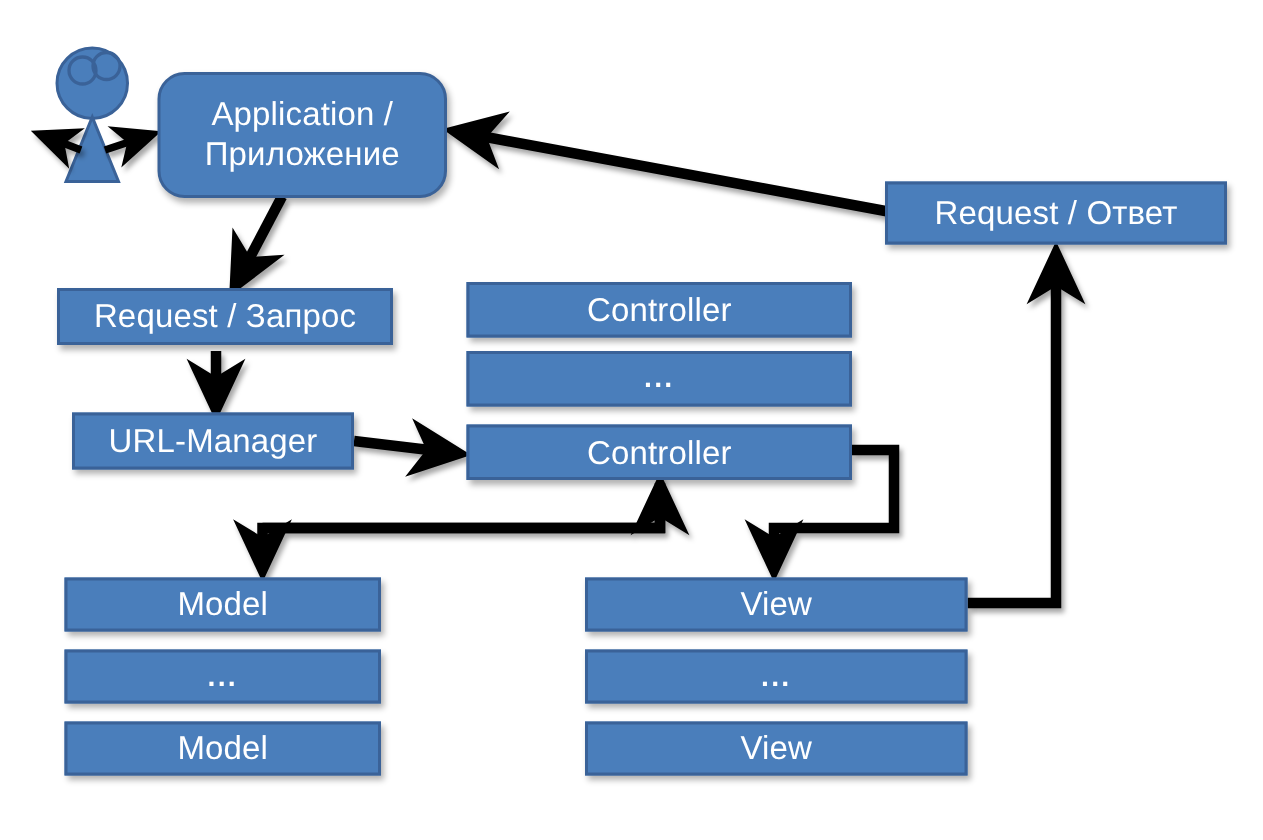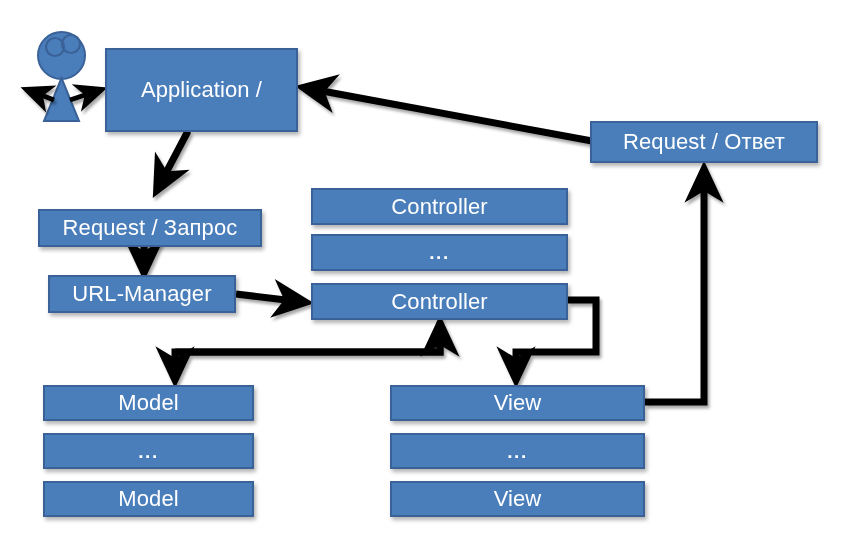--- a/index.html
+++ b/index.html
@@ -35,20 +35,21 @@
   }
   .node.ellipsis {
     font-size: 19px;
     letter-spacing: 1.5px;
     font-weight: 700;
   }
   .node.two-line {
     flex-direction: column;
     justify-content: center;
     line-height: 1.22;
+    border-radius: 18px;
   }
   #svg-arrows {
     position: absolute;
     left: 0; top: 0;
     width: 842px;
     height: 560px;
     z-index: 2;
   }
   #svg-actor {
     position: absolute;
@@ -104,27 +105,28 @@
       <path d="M568,300 L596,300 L596,352 L516,352 L516,377" stroke-width="7" marker-end="url(#ah)"></path>
 
       <path d="M645,402 L704,402 L704,172" stroke-width="7" marker-end="url(#ah)"></path>
 
       <path d="M592,141 L306,88" stroke-width="7" marker-end="url(#ah)"></path>
     </g>
   </svg>
 
   <div class="node two-line" style="left:105px; top:48px; width:193px; height:84px;">
     <span>Application /</span>
+    <span>Приложение</span>
   </div>
 
   <div class="node" style="left:590px; top:121px; width:228px; height:42px;">
     <span>Request / Ответ</span>
   </div>
 
-  <div class="node" style="left:38px; top:209px; width:224px; height:38px;">
+  <div class="node" style="left:38px; top:192px; width:224px; height:38px;">
     <span>Request / Запрос</span>
   </div>
 
   <div class="node" style="left:48px; top:275px; width:188px; height:38px;">
     <span>URL-Manager</span>
   </div>
 
   <div class="node" style="left:311px; top:188px; width:257px; height:37px;">
     <span>Controller</span>
   </div>

